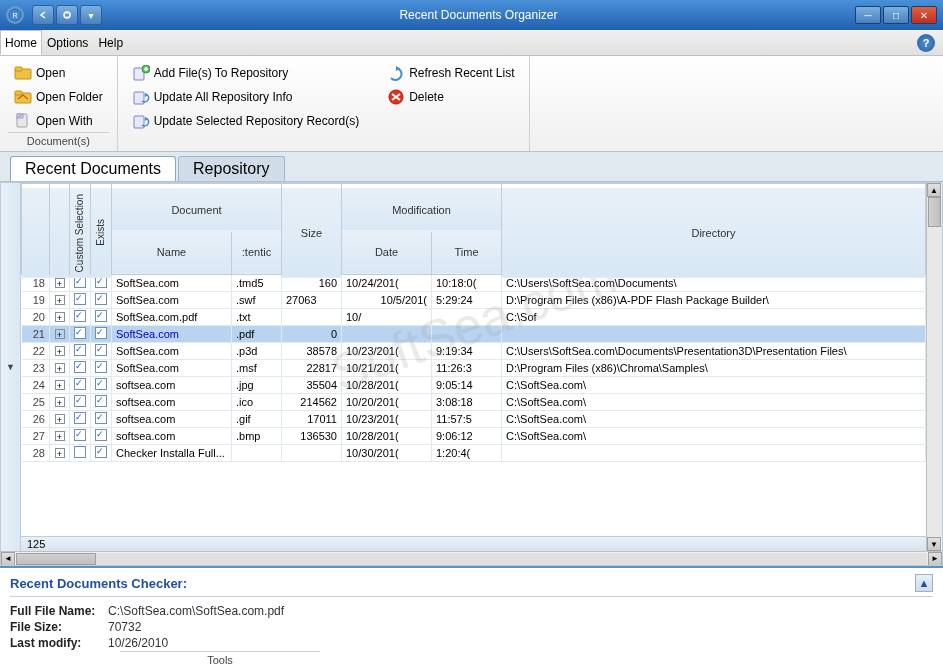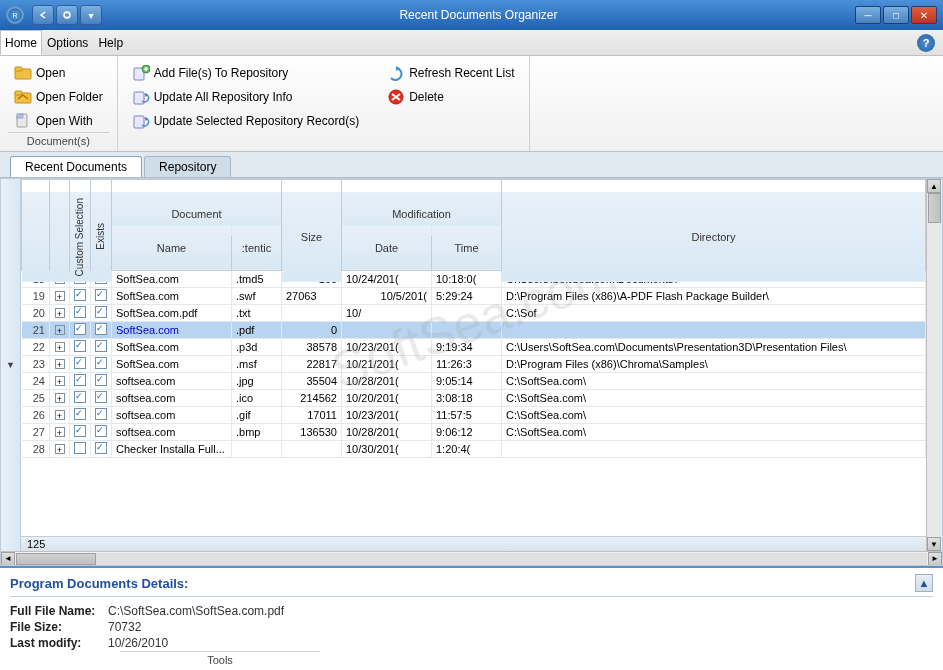--- a/index.html
+++ b/index.html
@@ -164,21 +164,21 @@
       padding: 4px 10px 0 10px;
       gap: 2px;
     }
     .tab {
       padding: 3px 14px;
       background: #d0dce8;
       border: 1px solid #a0b8cc;
       border-bottom: none;
       cursor: pointer;
       border-radius: 3px 3px 0 0;
-      font-size: 12px;
+      font-size: 16px;
     }
     .tab.active {
       background: white;
       border-color: #90a8bc;
       font-weight: 500;
     }
 
     
     .table-area {
       flex: 1;
@@ -204,21 +204,21 @@
     }
 
     thead th {
       background: linear-gradient(to bottom, #e8f0f8, #d8e8f4);
       border: 1px solid #c0ccd8;
       padding: 2px 4px;
       text-align: center;
       font-weight: normal;
       color: #333;
       position: sticky;
-      top: 12px;
+      top: 4px;
       z-index: 10;
     }
 
     
     .col-group-row th {
       border-bottom: 1px solid #c0ccd8;
     }
 
     tbody tr {
       border-bottom: 1px solid #e0e8f0;
@@ -707,21 +707,21 @@
       <div style="width: 14px; height: 14px; background: linear-gradient(to bottom, #e0e0e0, #c8c8c8); border: 1px solid #a0a0a0; display: flex; align-items: center; justify-content: center; cursor: pointer; font-size: 8px;">◄</div>
       <div style="flex: 1; background: #e0e0e0; height: 12px; margin: 1px;">
         <div style="width: 80px; height: 12px; background: linear-gradient(to bottom, #d0d0d0, #c0c0c0); border: 1px solid #a0a0a0;"></div>
       </div>
       <div style="width: 14px; height: 14px; background: linear-gradient(to bottom, #e0e0e0, #c8c8c8); border: 1px solid #a0a0a0; display: flex; align-items: center; justify-content: center; cursor: pointer; font-size: 8px;">►</div>
     </div>
   </div>
 
   <div class="details-panel">
     <div class="details-header">
-      <span>Program Documents Details:</span>
+      <span>Recent Documents Checker:</span>
       <div class="details-collapse-btn">▲</div>
     </div>
     <div class="details-row">
       <span class="details-label">Full File Name:</span>
       <span class="details-value">C:\SoftSea.com\SoftSea.com.pdf</span>
     </div>
     <div class="details-row">
       <span class="details-label">File Size:</span>
       <span class="details-value">70732</span>
     </div>

